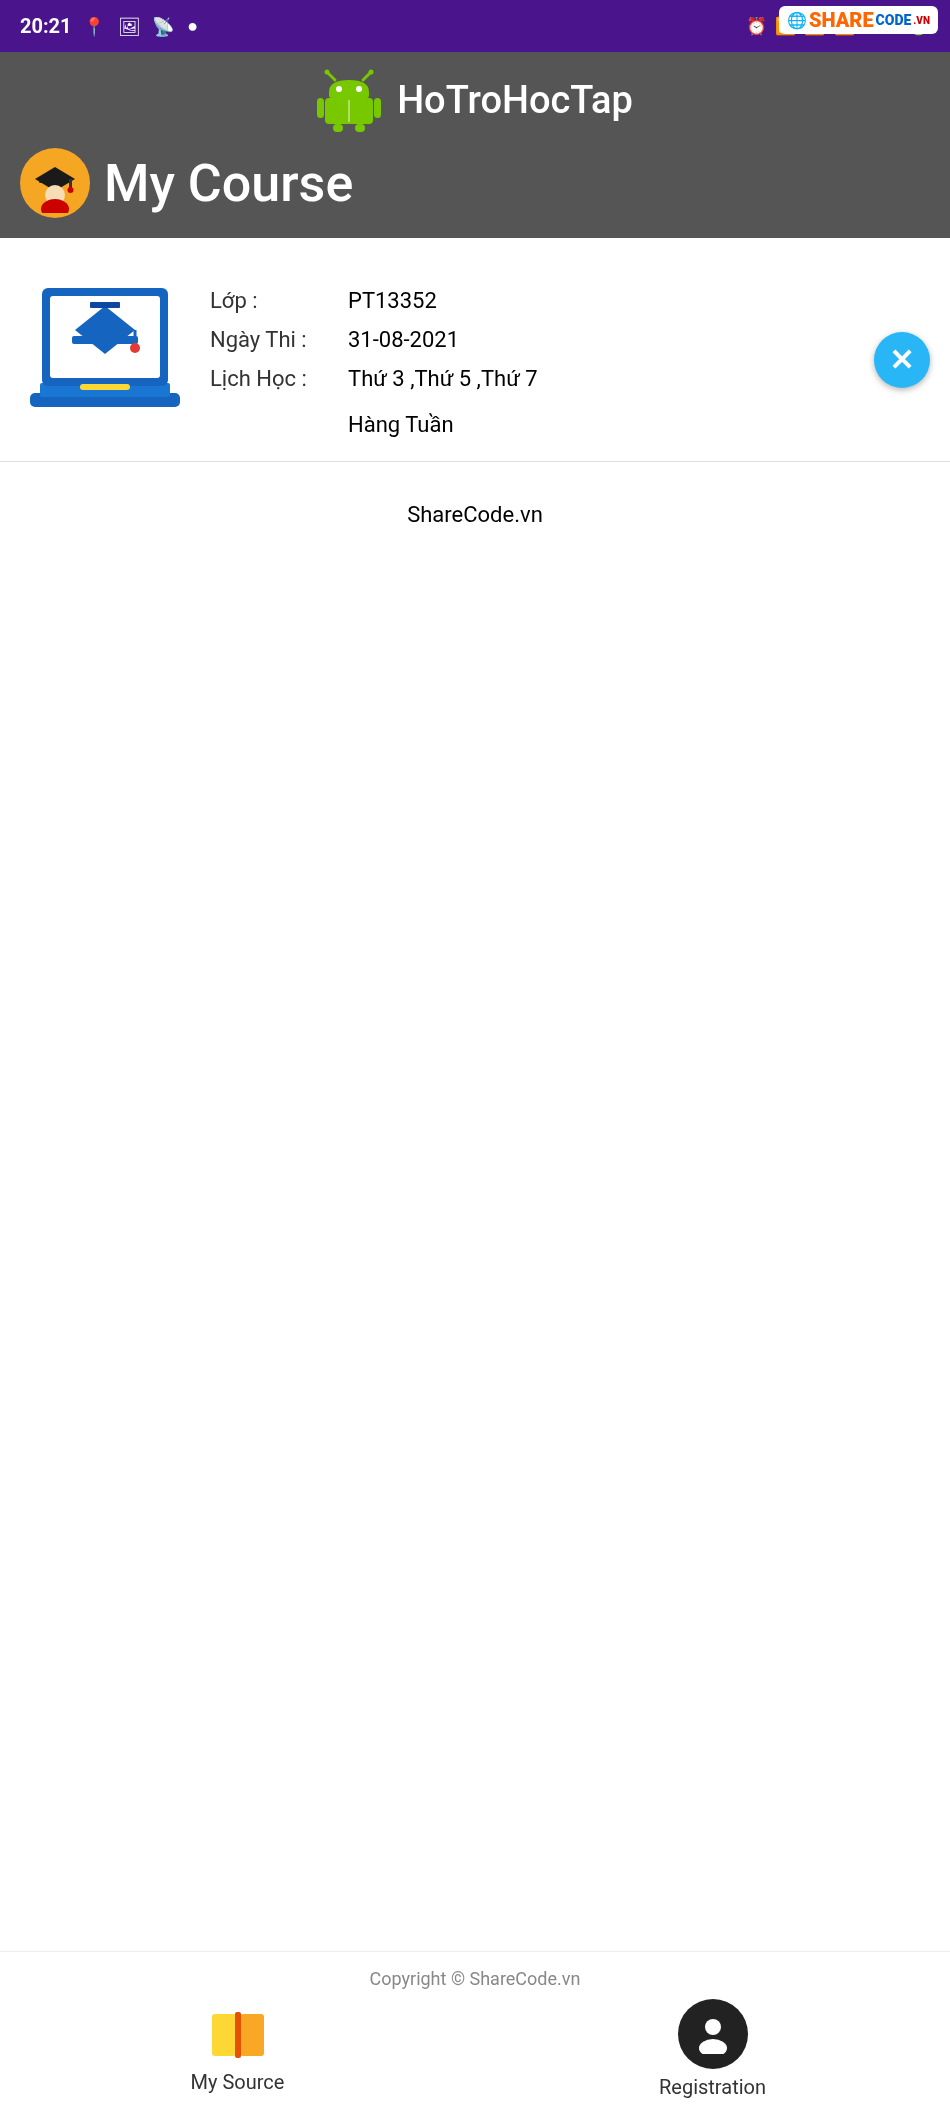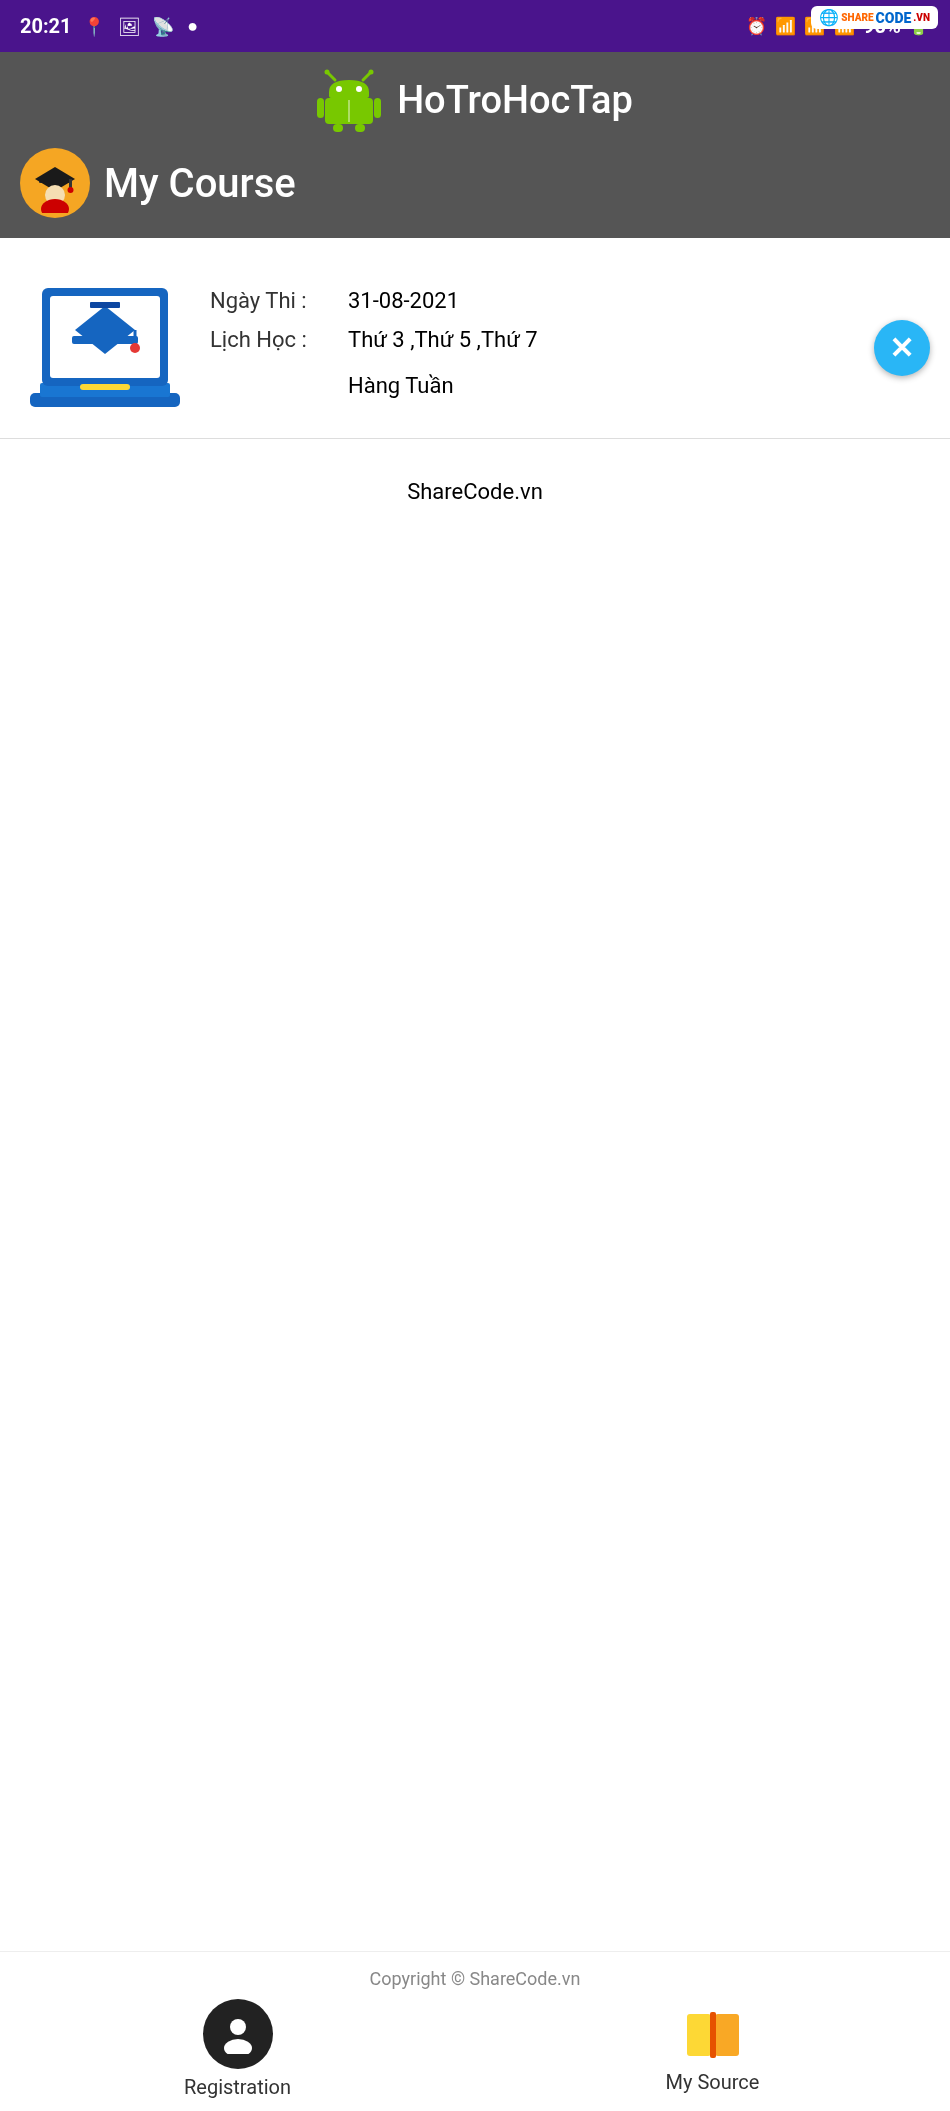--- a/index.html
+++ b/index.html
@@ -79,21 +79,21 @@
       height: 70px;
       border-radius: 50%;
       background: #f5a623;
       display: flex;
       align-items: center;
       justify-content: center;
       overflow: hidden;
     }
     .section-title {
       color: white;
-      font-size: 40px;
+      font-size: 52px;
       font-weight: 500;
     }
 
     
     .main-content {
       background: #fff;
       padding: 20px 0;
     }
 
     
@@ -250,21 +250,21 @@
     <span>📶</span>
     <span>📶</span>
     <span>📶</span>
     <span class="status-battery">95%</span>
     <span>🔋</span>
   </div>
 </div>
 
 <div style="position:absolute;top:6px;right:12px;background:white;border-radius:6px;padding:2px 8px;display:flex;align-items:center;gap:2px;z-index:100;">
   <span style="font-size:16px;">🌐</span>
-  <span style="color:#ff6600;font-weight:900;font-size:10px;">SHARE</span>
+  <span style="color:#ff6600;font-weight:900;font-size:20px;">SHARE</span>
     <span style="color:#0066cc;font-weight:900;font-size:14px;">CODE</span>
     <span style="color:#cc0000;font-weight:900;font-size:10px;">.VN</span>
 </div>
 
 <div class="app-header">
   <div class="app-title-row">
 
     <svg class="android-icon" viewBox="0 0 64 64" xmlns="http://www.w3.org/2000/svg">
 
       <line x1="18" y1="12" x2="10" y2="4" stroke="#78c800" stroke-width="3" stroke-linecap="round"></line>
@@ -332,20 +332,24 @@
 
         <rect x="70" y="24" width="30" height="6" rx="1" fill="#0d47a1"></rect>
 
         <rect x="60" y="106" width="50" height="6" rx="3" fill="#fdd835"></rect>
       </svg>
     </div>
 
     <div class="course-details">
 
 
+      <div class="detail-row">
+        <span class="detail-label">Lớp :</span>
+        <span class="detail-value">PT13352</span>
+      </div>
 
       <div class="detail-row">
         <span class="detail-label">Ngày Thi :</span>
         <span class="detail-value">31-08-2021</span>
       </div>
 
 
       <div class="detail-row">
         <span class="detail-label">Lịch Học :</span>
         <span class="detail-value-multi">
@@ -368,39 +372,39 @@
 
 </div>
 
 <div class="bottom-nav">
   <div class="copyright-bar">
     <span>Copyright © ShareCode.vn</span>
   </div>
   <div class="nav-items">
 
     <div class="nav-item">
+      <div class="nav-icon-book">
+
+        <svg width="60" height="60" viewBox="0 0 60 60" xmlns="http://www.w3.org/2000/svg">
+
+          <rect x="4" y="10" width="24" height="42" rx="3" fill="#fdd835"></rect>
+
+          <rect x="32" y="10" width="24" height="42" rx="3" fill="#f9a825"></rect>
+
+          <rect x="27" y="8" width="6" height="46" rx="2" fill="#e65100"></rect>
+        </svg>
+      </div>
+      <span class="nav-label">My Source</span>
+    </div>
+
+    <div class="nav-item">
       <div class="nav-icon-circle">
 
         <svg width="40" height="40" viewBox="0 0 40 40" xmlns="http://www.w3.org/2000/svg">
           <circle cx="20" cy="13" r="8" fill="white"></circle>
           <ellipse cx="20" cy="34" rx="14" ry="9" fill="white"></ellipse>
         </svg>
       </div>
       <span class="nav-label">Registration</span>
     </div>
 
-    <div class="nav-item">
-      <div class="nav-icon-book">
-
-        <svg width="60" height="60" viewBox="0 0 60 60" xmlns="http://www.w3.org/2000/svg">
-
-          <rect x="4" y="10" width="24" height="42" rx="3" fill="#fdd835"></rect>
-
-          <rect x="32" y="10" width="24" height="42" rx="3" fill="#f9a825"></rect>
-
-          <rect x="27" y="8" width="6" height="46" rx="2" fill="#e65100"></rect>
-        </svg>
-      </div>
-      <span class="nav-label">My Source</span>
-    </div>
-
   </div>
 </div>
 
 </body></html>

